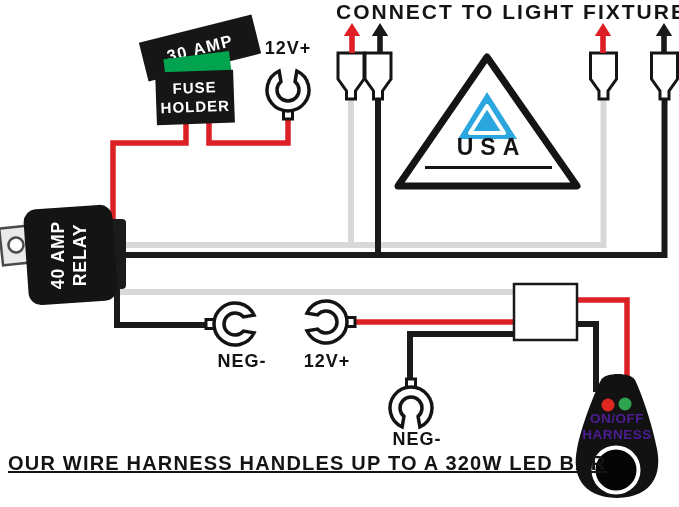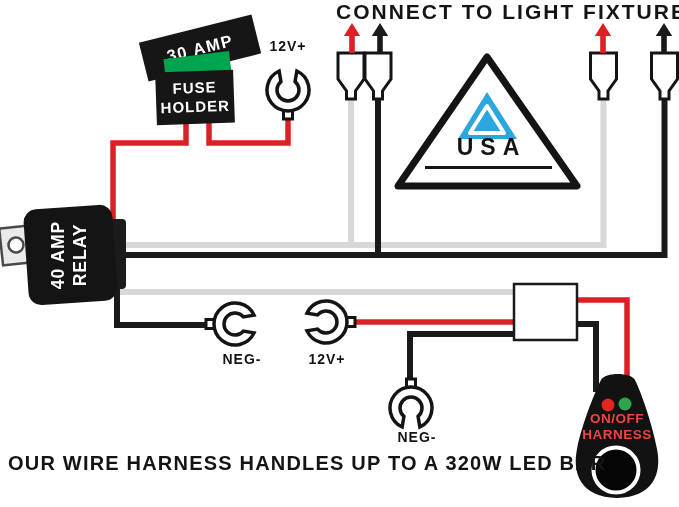--- a/index.html
+++ b/index.html
@@ -11,38 +11,38 @@
   .wire-white{stroke:var(--fixture-wire);stroke-width:6;fill:none;}
   .wire-black{stroke:var(--ground-wire);stroke-width:6;fill:none;}
   .wire-red{stroke:var(--positive-wire);stroke-width:5.5;fill:none;}
   .shape-outline{fill:#fff;stroke:#141414;stroke-width:3;}
   .ring-body{fill:#fff;stroke:#141414;stroke-width:3.5;}
   .ring-stub{fill:#fff;stroke:#141414;stroke-width:3;}
   .arrow-red{fill:var(--positive-wire);}
   .arrow-black{fill:var(--ground-wire);}
   .label{position:absolute;text-align:center;}
   .title{top:0;left:336px;width:344px;font-size:21px;letter-spacing:2px;white-space:nowrap;line-height:24px;}
-  .caption{top:452px;left:8px;font-size:20px;letter-spacing:1.2px;white-space:nowrap;}
+  .caption{top:452px;left:8px;font-size:20px;letter-spacing:1.2px;white-space:nowrap;text-decoration:underline;}
   .blackbox{position:absolute;background:var(--panel-black);color:#fff;display:flex;
     align-items:center;justify-content:center;text-align:center;}
   .box-30amp{left:142px;top:28px;width:116px;height:40px;transform:rotate(-14deg);
     font-size:16.5px;letter-spacing:1.5px;}
   .fuse-green{position:absolute;left:165px;top:55px;width:66px;height:30px;
     background:var(--fuse-green);transform:rotate(-7deg);}
   .box-holder{left:156px;top:71px;width:78px;height:53px;transform:rotate(-2deg);
     font-size:15px;letter-spacing:1px;line-height:1.25;flex-direction:column;}
-  .terminal-label{font-size:14px;letter-spacing:1px;}
+  .terminal-label{font-size:18px;letter-spacing:1px;}
   .lbl-12v-top{left:258px;top:38px;width:60px;}
   .lbl-neg-mid{left:212px;top:351px;width:60px;}
   .lbl-12v-mid{left:297px;top:351px;width:60px;}
   .lbl-neg-bottom{left:387px;top:429px;width:60px;}
   .relay-label{position:absolute;left:20px;top:205px;width:100px;height:100px;
     display:flex;flex-direction:column;align-items:center;justify-content:center;
     transform:rotate(-90deg);color:#fff;font-size:17.5px;letter-spacing:1px;line-height:1.25;}
-  .switch-label{position:absolute;left:577px;top:411px;width:80px;color:#ef4444;
+  .switch-label{position:absolute;left:577px;top:411px;width:80px;color:#4c1d95;
     font-size:13.5px;line-height:1.2;text-align:center;letter-spacing:.5px;}
   .logo-usa{left:427px;top:136px;width:122px;font-size:23px;letter-spacing:7px;text-indent:7px;line-height:1;}
   .logo-rule{position:absolute;left:425px;top:166px;width:127px;height:3px;background:#141414;}
   .logo-tagline{left:400px;top:169px;width:176px;font-size:13px;letter-spacing:1px;}
 </style>
 </head>
 <body>
 
 <div id="canvas">
 

